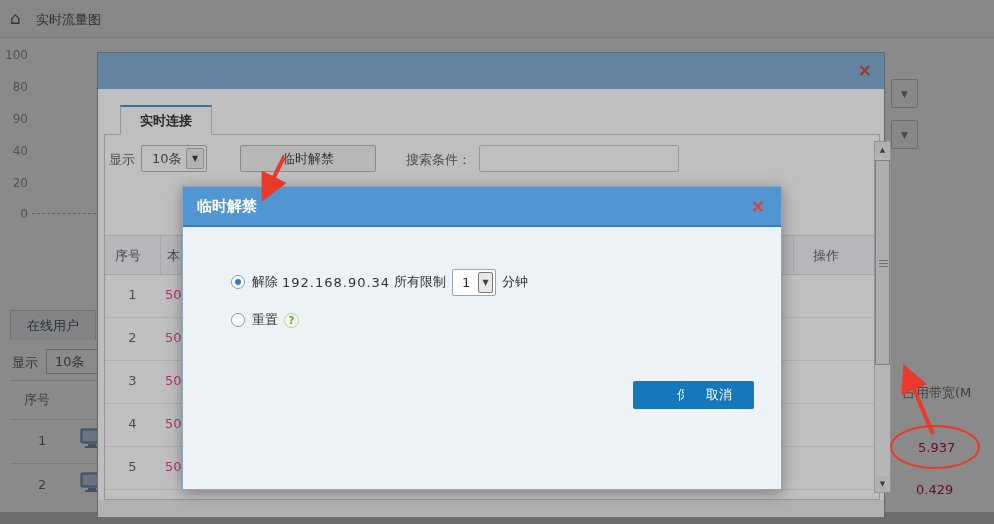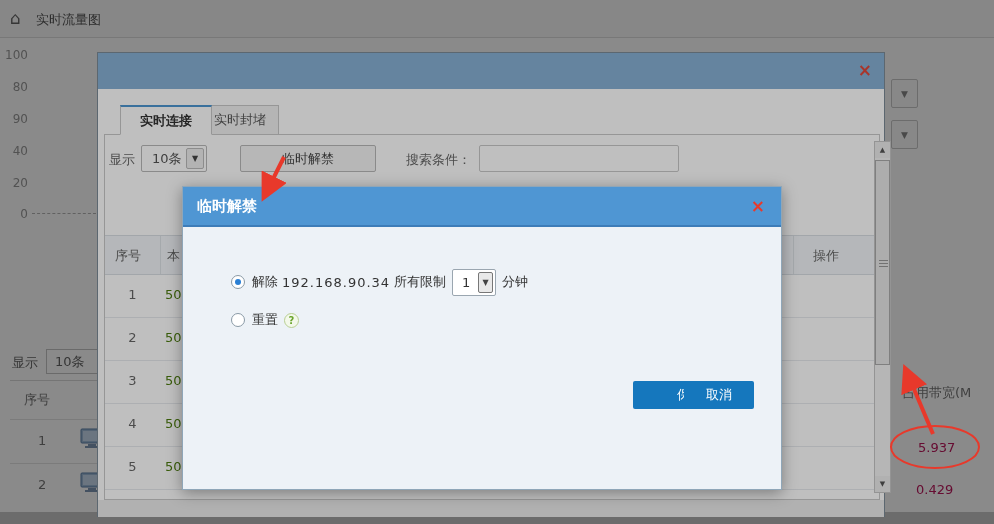--- a/index.html
+++ b/index.html
@@ -68,21 +68,21 @@
   .om-search-input { position:absolute; left:374px; top:10px; width:200px; height:27px;
                      background:#fff; border:1px solid #c9c9c9; border-radius:2px;
                      padding:0 6px; font-size:13px; color:#555; }
   .om-table { position:absolute; left:0px; top:100px; width:774px; height:264px; }
   .om-thead { position:absolute; left:0; top:0; width:100%; height:40px; background:#f2f5f8;
               border-top:1px solid #d9dee3; border-bottom:1px solid #d9dee3; }
   .om-th { position:absolute; top:11px; color:#666; }
   .om-vline { position:absolute; top:0; bottom:0; width:1px; background:#dde2e6; }
   .om-row { position:absolute; left:0; width:100%; height:43px; border-bottom:1px solid #e7eaee; }
   .om-td-seq { position:absolute; left:0; top:12px; width:55px; text-align:center; color:#666; }
-  .om-td-c2 { position:absolute; left:60px; top:12px; color:#4d7c0f; }
+  .om-td-c2 { position:absolute; left:60px; top:12px; color:#ec4899; }
   .om-scroll { position:absolute; left:769px; top:6px; width:17px; height:352px;
                background:#f3f3f3; border:1px solid #c6c6c6; }
   .om-sbtn { position:absolute; left:0; width:15px; height:16px; background:#ececec;
              display:flex; align-items:center; justify-content:center; font-size:7px; color:#555; }
   .om-thumb { position:absolute; left:0px; top:18px; width:15px; height:205px; background:#e7e7e7;
               border:1px solid #aaa; }
   .grip { position:absolute; left:3px; width:9px; height:1px; background:#999; }
   .om-footer { position:absolute; left:0; top:447px; width:786px; height:17px; background:#ededed; }
 
   
@@ -127,20 +127,21 @@
   <div class="ytick" style="top:80px">80</div>
   <div class="ytick" style="top:112px">90</div>
   <div class="ytick" style="top:144px">40</div>
   <div class="ytick" style="top:176px">20</div>
   <div class="ytick" style="top:207px">0</div>
   <div class="zeroline"></div>
 
   <div class="bg-select" style="left:891px; top:79px">▼</div>
   <div class="bg-select" style="left:891px; top:120px">▼</div>
 
+  <div class="panel-tab">在线用户</div>
   <span class="lp-label" style="left:12px; top:354px">显示</span>
   <div class="lp-select">
     <span>10条</span>
   </div>
   <div class="lp-table">
     <div class="lp-th">序号</div>
     <div class="lp-row" style="top:38px">
       <span class="lp-seq">1</span>
       <svg class="mon-ico" viewBox="0 0 24 22">
         <rect x="1" y="1" width="22" height="14" rx="1" fill="#9db8d6" stroke="#5b7fa8"></rect>
@@ -165,21 +166,20 @@
   <div class="base-footer"></div>
 </div>
 
 <div id="overlay1"></div>
 
 <div id="outer-modal">
   <div class="om-header">
     <span class="om-close">×</span>
   </div>
   <div class="om-tab active">实时连接</div>
-  <div class="om-tab idle">实时封堵</div>
 
   <div class="om-content">
     <span class="om-toolbar-label" style="position:absolute; left:4px; top:16px">显示</span>
     <div class="om-select">
       <span>10条</span>
       <span class="sel-arrow-btn">▼</span>
     </div>
     <div class="om-unban-btn">临时解禁</div>
     <span class="om-toolbar-label" style="position:absolute; left:301px; top:16px">搜索条件：</span>
     <input class="om-search-input" value="" style="">

